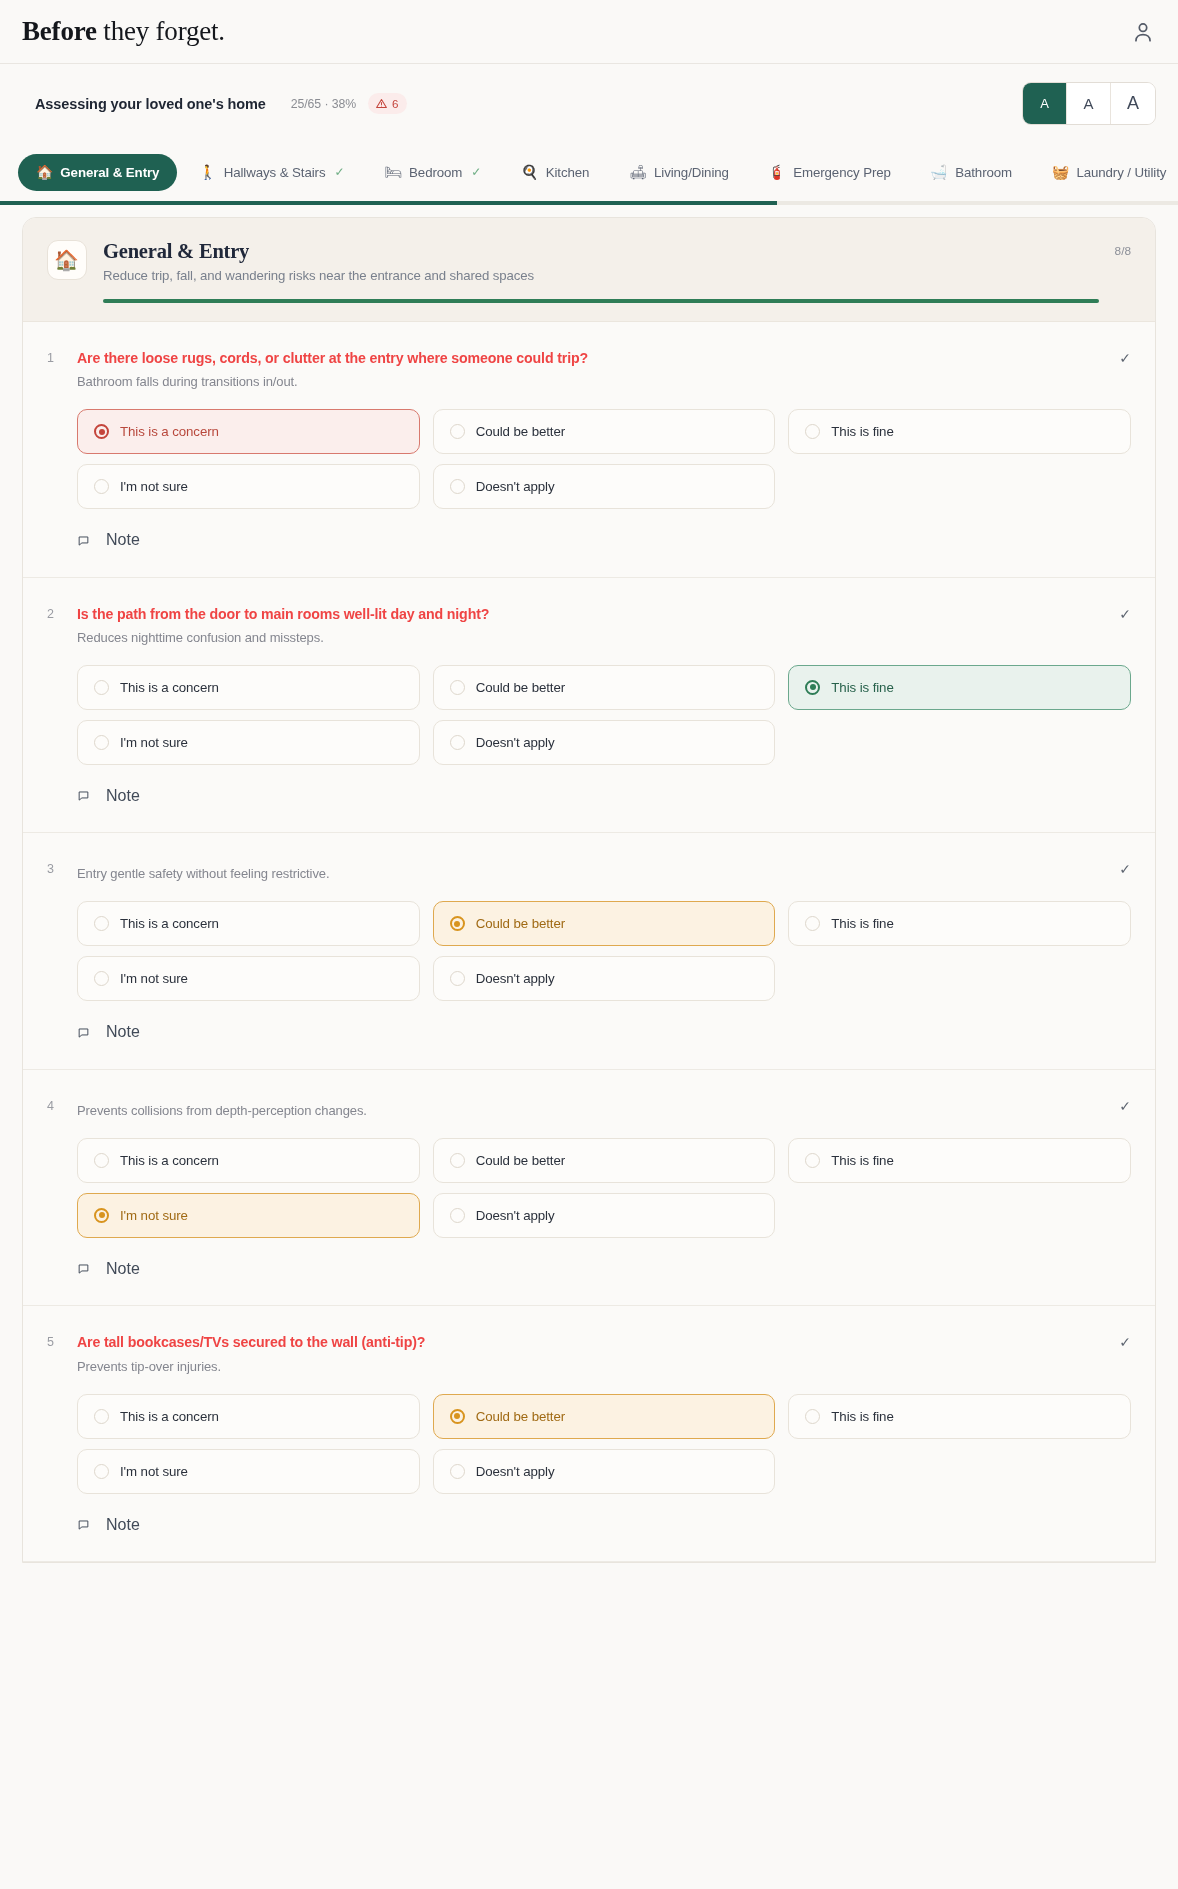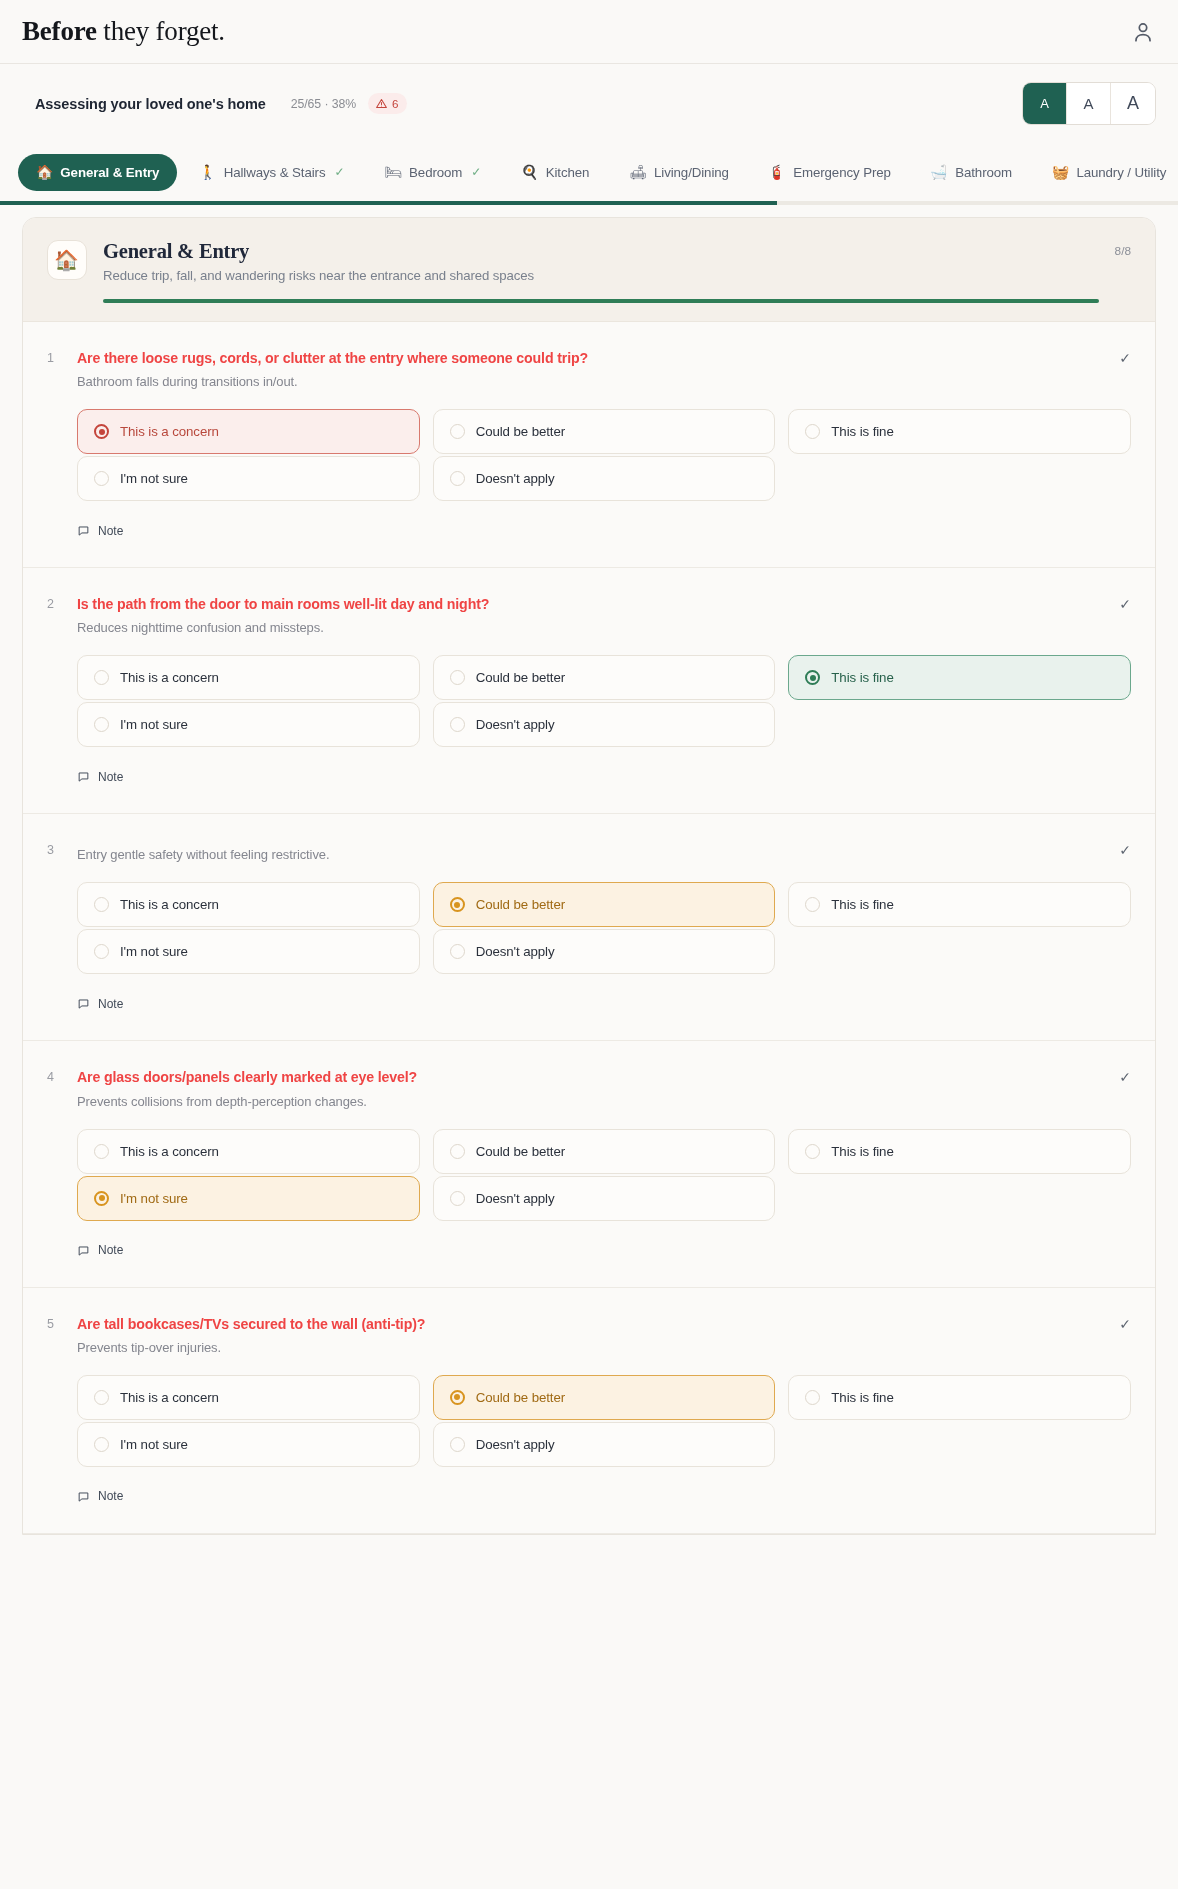--- a/index.html
+++ b/index.html
@@ -219,21 +219,21 @@
     text-align: right;
     font-size: 14px;
     padding-top: 1px;
   }
 
   .options {
     margin-top: 20px;
     margin-left: 30px;
     display: grid;
     grid-template-columns: repeat(3, 1fr);
-    gap: 2px 13px;
+    gap: 10px 13px;
   }
   .opt {
     display: flex;
     align-items: center;
     gap: 11px;
     border: 1px solid #e8e3da;
     background: #fdfcfa;
     border-radius: 10px;
     padding: 14px 16px;
     font-size: 13.3px;
@@ -282,24 +282,24 @@
     border-radius: 50%; background: #d8941f;
   }
 
   .note-row {
     margin-top: 22px;
     margin-left: 30px;
   }
   .note-btn {
     display: inline-flex;
     align-items: center;
-    gap: 8px;
+    gap: 16px;
     background: transparent;
     border: none;
-    font-size: 12px;
+    font-size: 16px;
     color: #414a58;
     cursor: pointer;
     font-family: "Liberation Sans", sans-serif;
     padding: 0;
   }
   .note-btn svg { display: block; }
 </style>
 </head>
 <body>
 
@@ -512,21 +512,20 @@
                   <path d="M4 5.5h16v11H9l-5 4z"></path>
                 </svg>
               </span>
               <span>Note</span>
             </button></div>
         </div>
         <div class="q">
           <div class="q-head">
             <div class="q-num">4</div>
             <div class="q-body">
-              <div class="q-title">Are glass doors/panels clearly marked at eye level?</div>
               <div class="q-sub">Prevents collisions from depth-perception changes.</div>
             </div>
             <div class="q-check">✓</div>
           </div>
           <div class="options">
             <button class="opt">
               <span class="radio"></span>
               <span>This is a concern</span>
             </button>
             <button class="opt">

